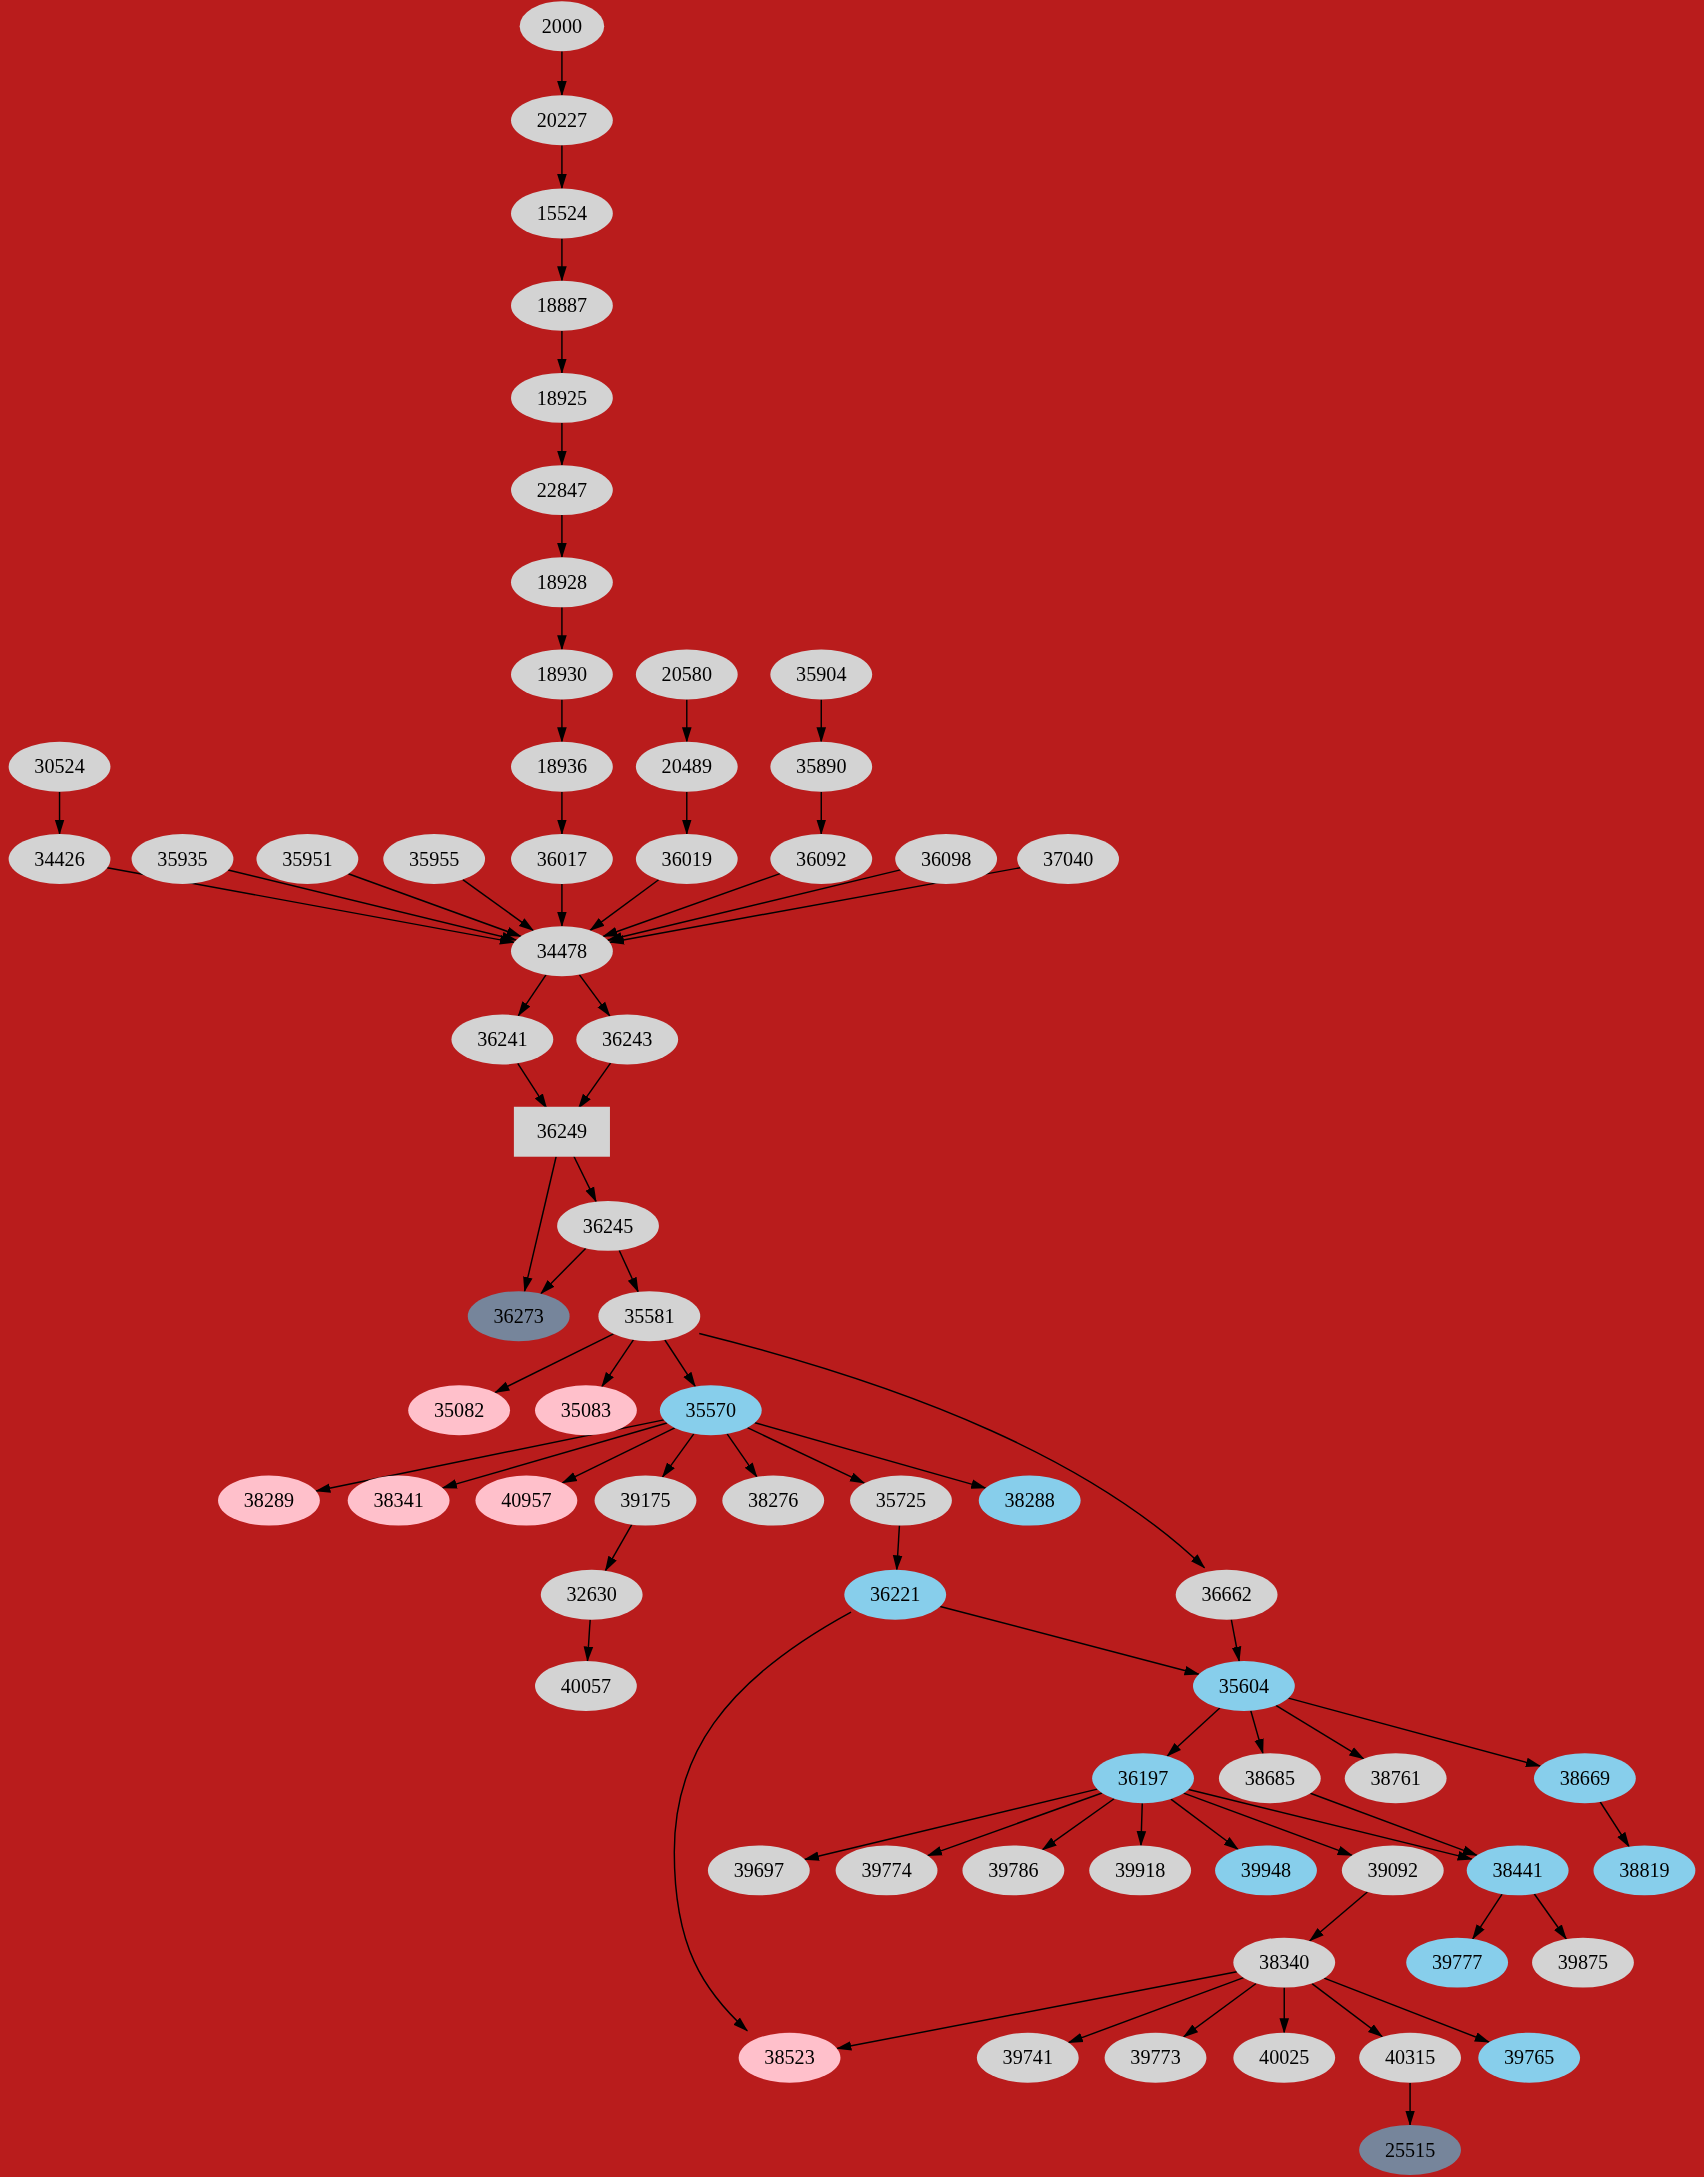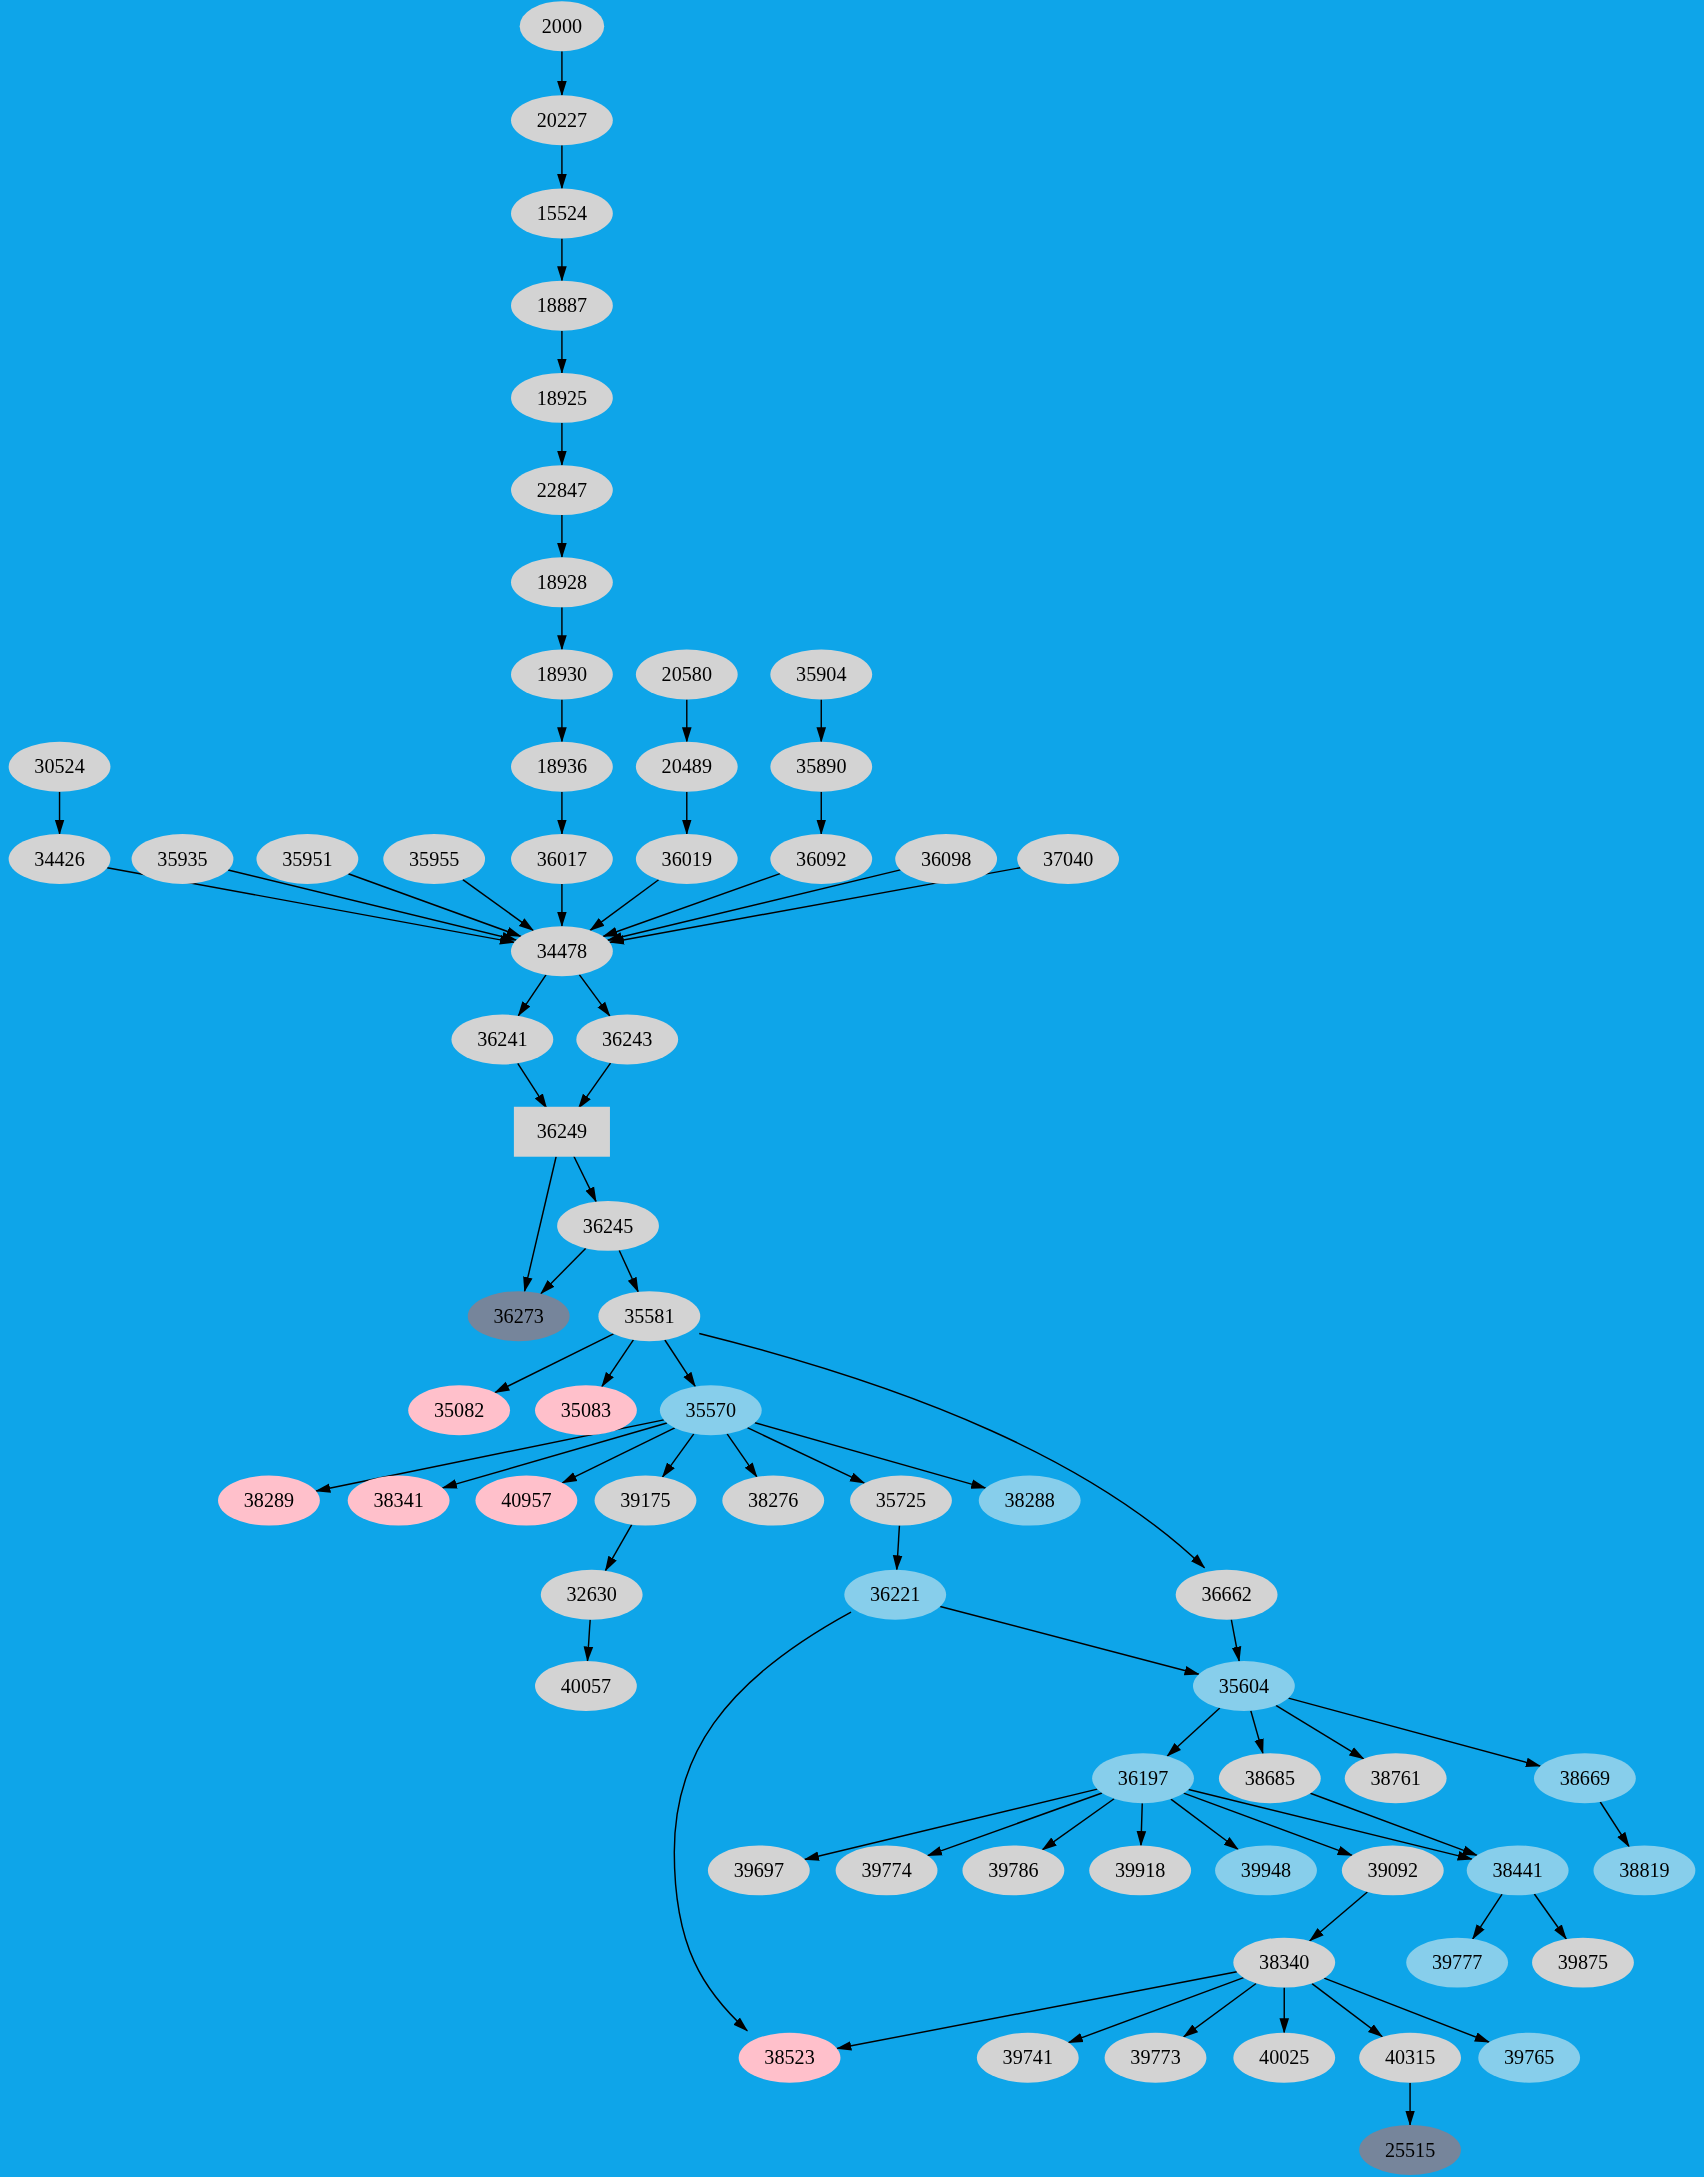--- a/index.html
+++ b/index.html
@@ -3,21 +3,21 @@
 <meta charset="utf-8">
 <style>
   html, body {
     margin: 0;
     padding: 0;
     background: #ffffff;
   }
   .canvas {
     width: 1704px;
     height: 2178px;
-    background: #0ea5e9;
+    background: #b91c1c;
     position: relative;
     font-family: "Liberation Serif", "DejaVu Serif", serif;
   }
   svg { display: block; }
   .node-label {
     font-family: "Liberation Serif", "DejaVu Serif", serif;
     font-size: 21px;
     fill: #000000;
     text-anchor: middle;
     user-select: none;

